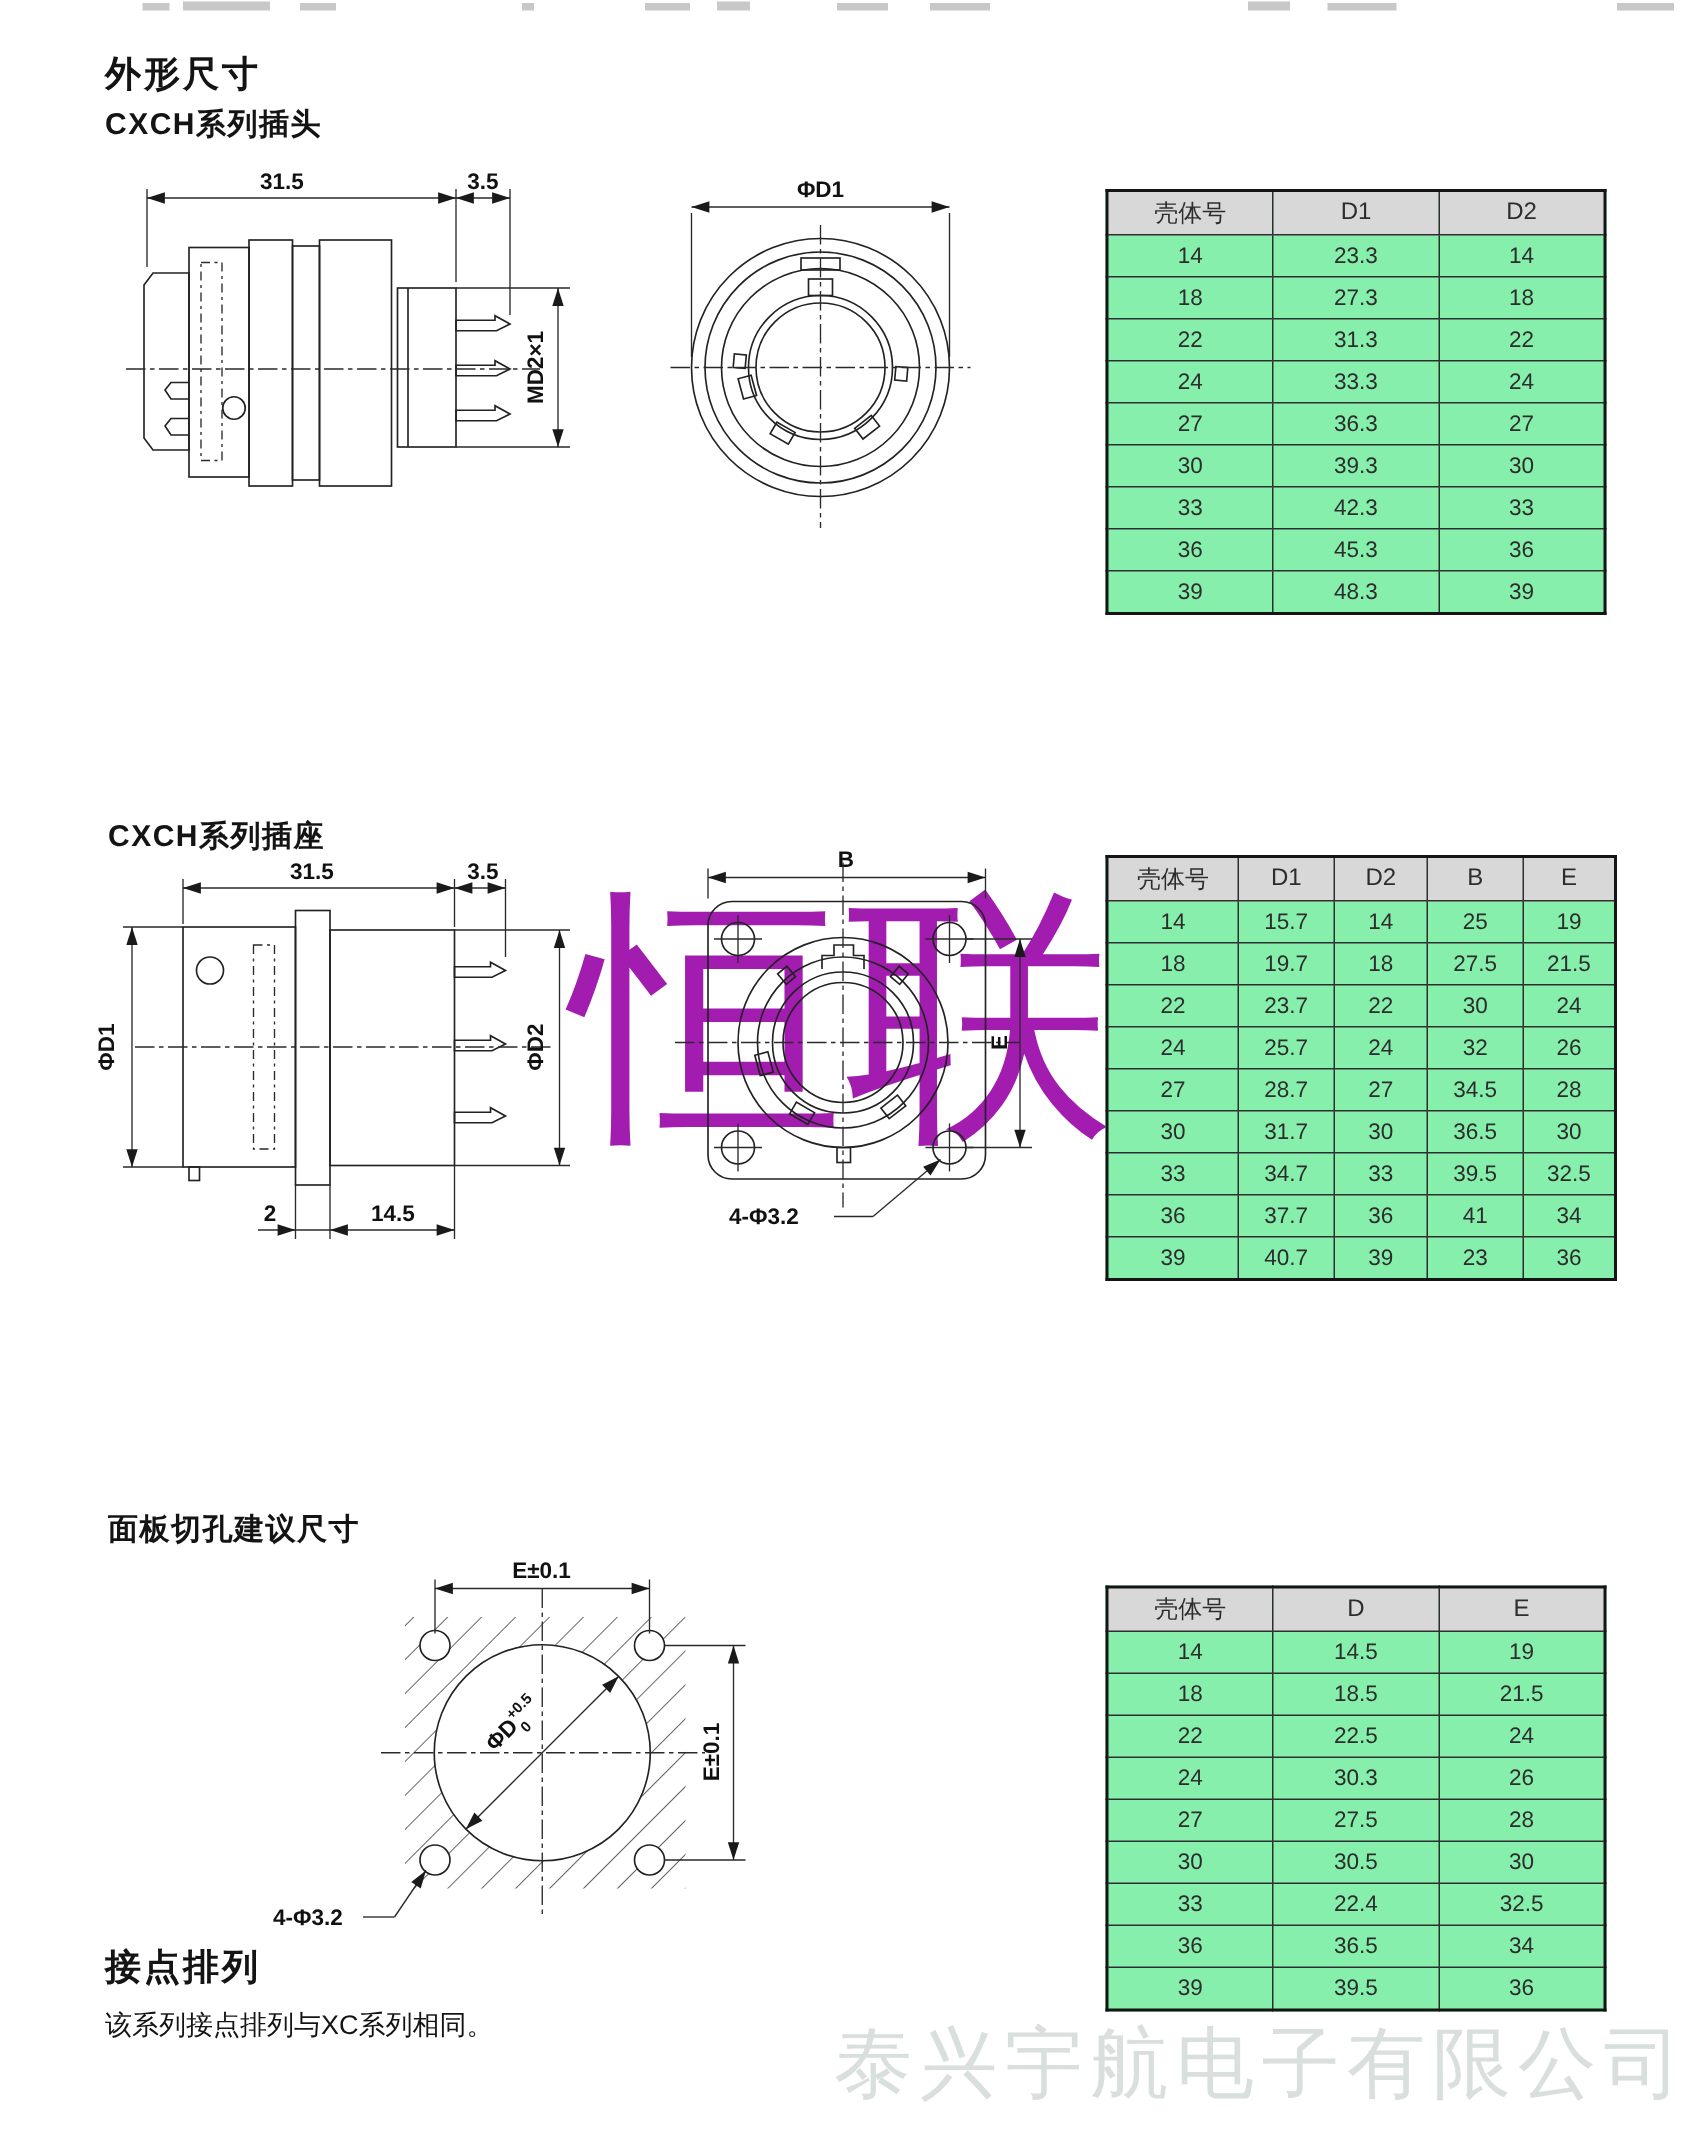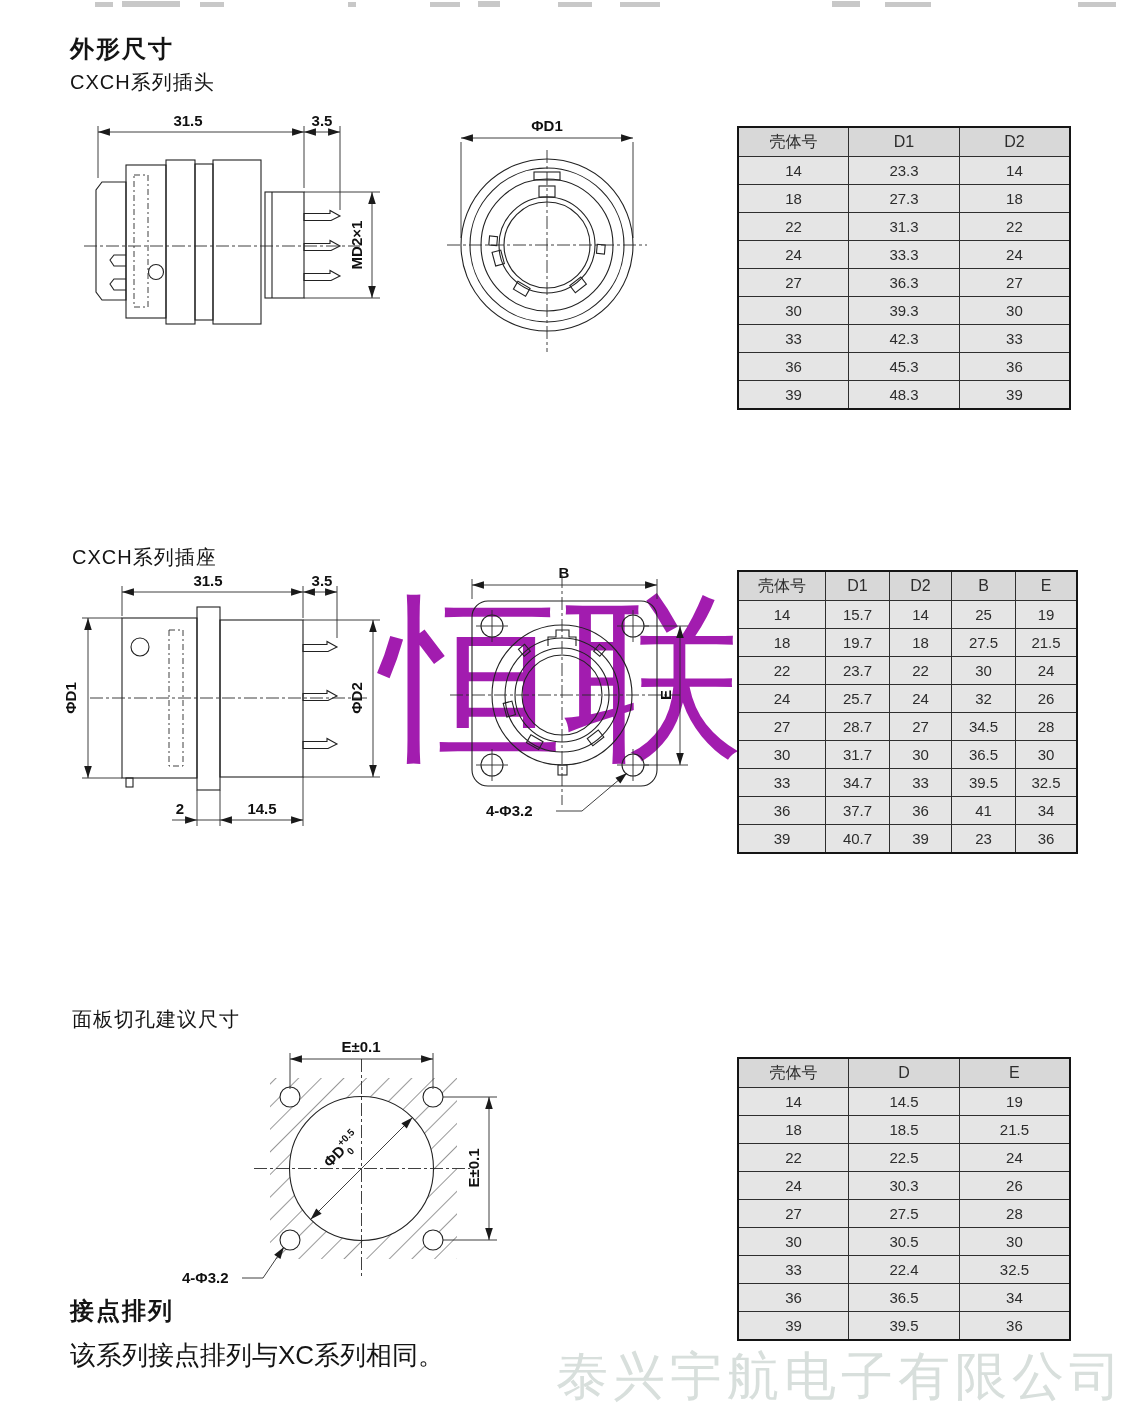--- a/index.html
+++ b/index.html
@@ -1,30 +1,30 @@
 <!DOCTYPE html>
 <html><head>
 <meta charset="utf-8">
 <style>
   html,body{margin:0;padding:0;}
   .page{position:relative;width:1121px;height:1424px;background:#ffffff;overflow:hidden;
         font-family:"Liberation Sans",sans-serif;color:#141414;}
   .h1{position:absolute;font-size:24px;font-weight:600;letter-spacing:2px;z-index:3;text-align:right;}
-  .h2{position:absolute;font-size:20px;font-weight:400;letter-spacing:1px;z-index:3;}
-  .note{position:absolute;font-size:26px;z-index:3;}
+  .h2{position:absolute;font-size:20px;font-weight:700;letter-spacing:1px;z-index:3;}
+  .note{position:absolute;font-size:18px;z-index:3;}
   
   .wm-center{position:absolute;left:382px;top:590px;font-family:"Liberation Serif",serif;
              font-size:180px;line-height:1;letter-spacing:2px;z-index:0;white-space:nowrap;}
   .wm-company{position:absolute;left:556px;top:1348px;font-family:"Liberation Serif",serif;
               font-size:52px;line-height:1.1;letter-spacing:5px;z-index:0;white-space:nowrap;}
   
   .frag{position:absolute;background:#9a9a9a;opacity:.55;z-index:3;}
   
   .spec{position:absolute;border-collapse:collapse;table-layout:fixed;width:334px;
-        background:#e5e5e5;font-size:15px;color:#2d2d2d;text-align:center;z-index:4;
+        background:#86efac;font-size:15px;color:#2d2d2d;text-align:center;z-index:4;
         border:2px solid #151515;}
   .spec th{background:#d8d8d8;font-weight:normal;font-size:16px;height:28px;
            border:1px solid #2e2e2e;padding:0;}
   .spec td{height:27px;border:1px solid #2e2e2e;padding:0;}
   #table-plug{left:737px;top:126px;}
   #table-socket{left:737px;top:570px;}
   #table-panel{left:737px;top:1057px;}
   .t5 th:nth-child(1),.t5 td:nth-child(1){width:86px;}
   .t5 th:nth-child(2),.t5 td:nth-child(2){width:63px;}
   .t5 th:nth-child(3),.t5 td:nth-child(3){width:61px;}

